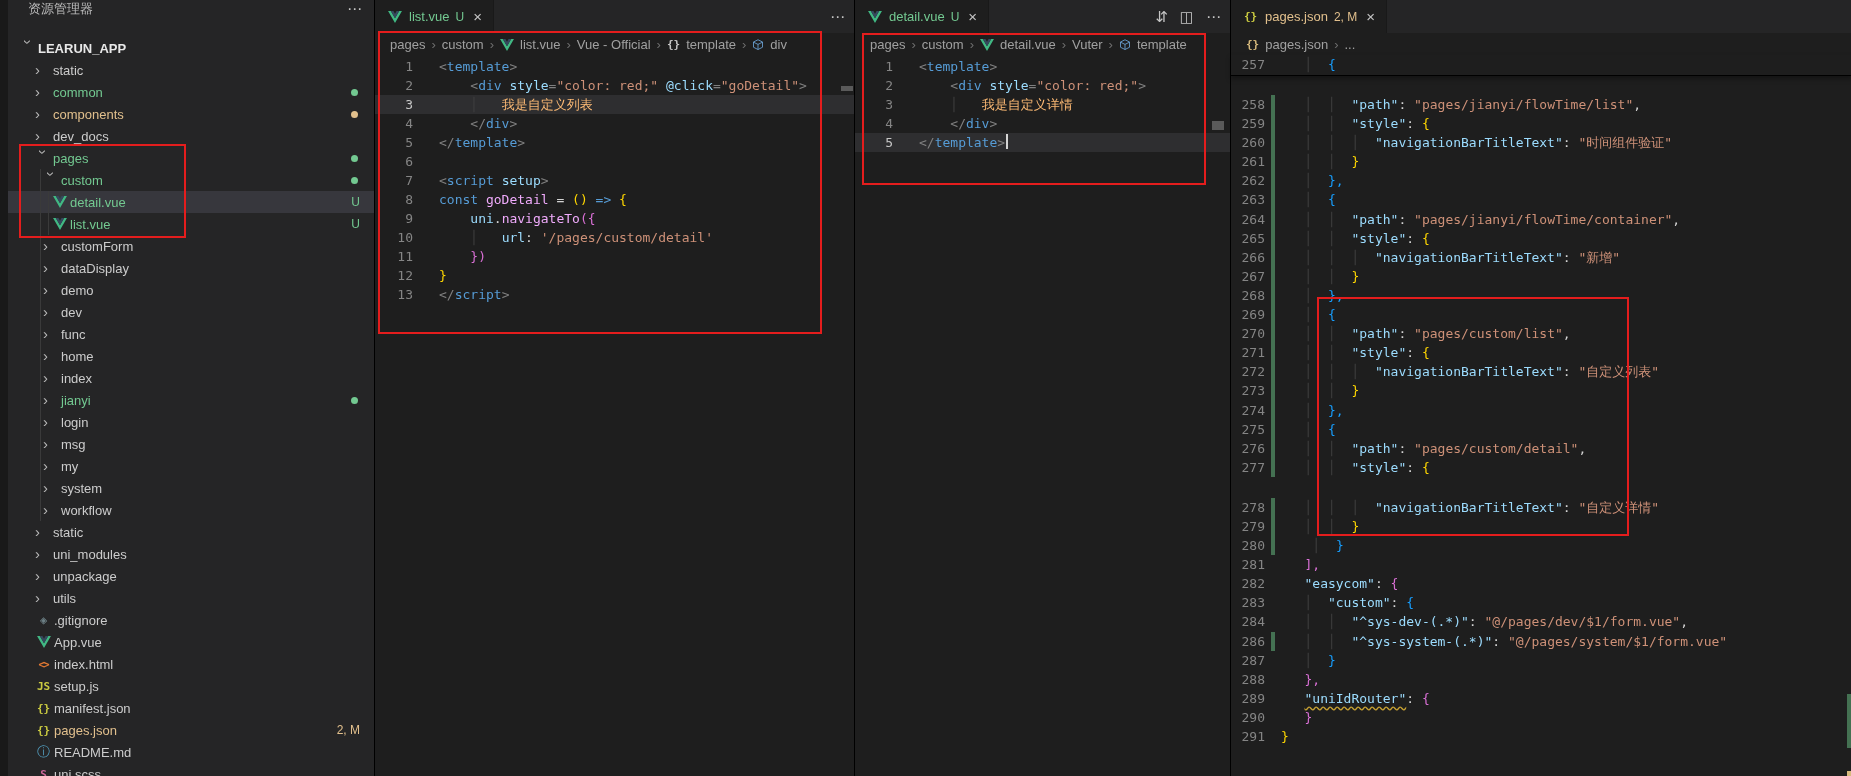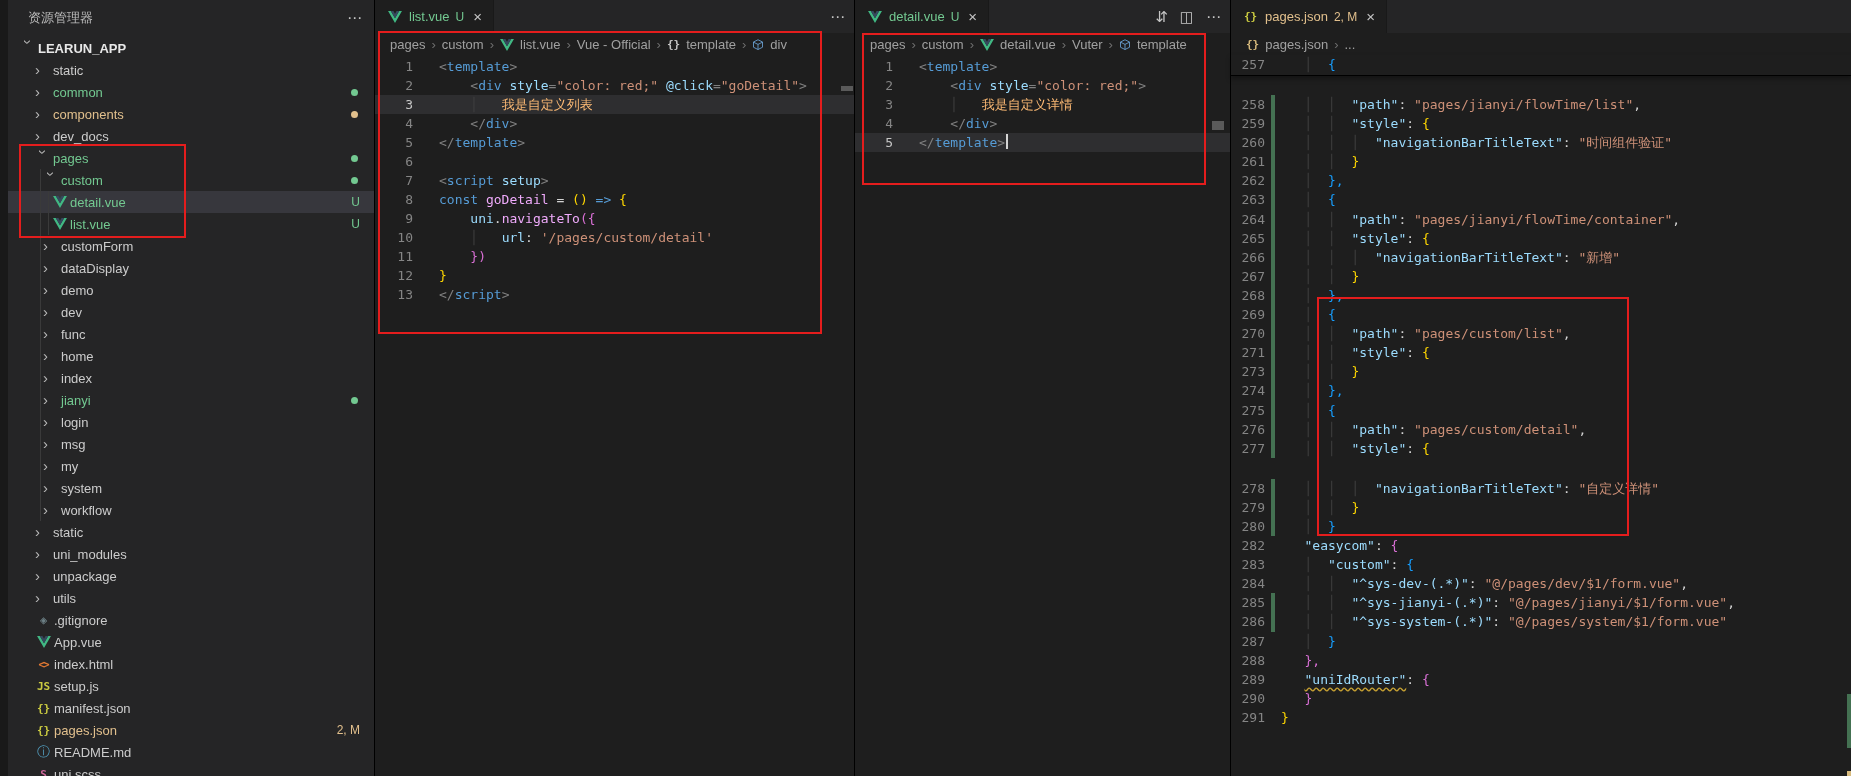--- a/index.html
+++ b/index.html
@@ -4,21 +4,21 @@
 <style>
   html,body{margin:0;padding:0;}
   body{width:1851px;height:776px;overflow:hidden;background:#1e1e1e;
        font-family:"Liberation Sans","DejaVu Sans",sans-serif;color:#ccc;}
   .win{position:absolute;inset:0;}
   .strip{position:absolute;left:0;top:0;bottom:0;width:8px;background:#191919;}
   .mono{font-family:"DejaVu Sans Mono","Liberation Mono",monospace;}
 
   
   .explorer{position:absolute;left:8px;top:0;bottom:0;width:366px;background:#252526;}
-  .ex-header{height:36px;display:flex;align-items:center;padding:0 12px 0 20px;
+  .ex-header{height:36px;display:flex;align-items:flex-start;padding:0 12px 0 20px;
              font-size:13px;color:#bbbbbb;gap:40px;}
   .acts{margin-left:auto;display:flex;gap:12px;color:#c5c5c5;font-size:16px;}
   .acts span{cursor:pointer;}
   .tree{position:absolute;top:37px;left:0;right:0;bottom:0;}
   .trow{position:absolute;left:0;right:0;height:22px;display:flex;align-items:center;
         font-size:13px;color:#cccccc;white-space:nowrap;}
   .trow.sel{background:#37373d;}
   .chev{display:inline-block;width:16px;flex:none;color:#b8b8b8;font-size:15px;line-height:1;
         transform:translateY(-1px);}
   .chev.exp{transform:rotate(90deg) translateX(-1px);}
@@ -525,20 +525,25 @@
           <span class="lnum">270</span>
           <span class="modbar"></span>
           <span class="ltext mono"><span class="sg">   │  │  </span><span class="sa">"path"</span><span class="sw">: </span><span class="ss">"pages/custom/list"</span><span class="sw">,</span></span>
         </div>
         <div class="cline" style="height: 19.1px; line-height: 19.1px;">
           <span class="lnum">271</span>
           <span class="modbar"></span>
           <span class="ltext mono"><span class="sg">   │  │  </span><span class="sa">"style"</span><span class="sw">: </span><span class="sb1">{</span></span>
         </div>
         <div class="cline" style="height: 19.1px; line-height: 19.1px;">
+          <span class="lnum">272</span>
+          <span class="modbar"></span>
+          <span class="ltext mono"><span class="sg">   │  │  │  </span><span class="sa">"navigationBarTitleText"</span><span class="sw">: </span><span class="ss">"自定义列表"</span></span>
+        </div>
+        <div class="cline" style="height: 19.1px; line-height: 19.1px;">
           <span class="lnum">273</span>
           <span class="modbar"></span>
           <span class="ltext mono"><span class="sg">   │  │  </span><span class="sb1">}</span></span>
         </div>
         <div class="cline" style="height: 19.1px; line-height: 19.1px;">
           <span class="lnum">274</span>
           <span class="modbar"></span>
           <span class="ltext mono"><span class="sg">   │  </span><span class="sb3">},</span></span>
         </div>
         <div class="cline" style="height: 19.1px; line-height: 19.1px;">
@@ -559,41 +564,40 @@
         <div class="cline" style="height: 19.1px; line-height: 19.1px; margin-top: 21px;">
           <span class="lnum">278</span>
           <span class="modbar"></span>
           <span class="ltext mono"><span class="sg">   │  │  │  </span><span class="sa">"navigationBarTitleText"</span><span class="sw">: </span><span class="ss">"自定义详情"</span></span>
         </div>
         <div class="cline" style="height: 19.1px; line-height: 19.1px;">
           <span class="lnum">279</span>
           <span class="modbar"></span>
           <span class="ltext mono"><span class="sg">   │  │  </span><span class="sb1">}</span></span>
         </div>
-        <div class="cline" style="height: 19.1px; line-height: 19.1px;">
+        <div class="cline" style="height: 19.1px; line-height: 19.1px; gap: 8px;">
           <span class="lnum">280</span>
           <span class="modbar"></span>
           <span class="ltext mono"><span class="sg">   │  </span><span class="sb3">}</span></span>
+        </div>
+        <div class="cline" style="height: 19.1px; line-height: 19.1px;">
+          <span class="lnum">281</span>
+          <span class="ltext mono"><span class="sg">   </span><span class="sb2">],</span></span>
         </div>
         <div class="cline" style="height: 19.1px; line-height: 19.1px;">
           <span class="lnum">282</span>
           <span class="ltext mono"><span class="sg">   </span><span class="sa">"easycom"</span><span class="sw">: </span><span class="sb2">{</span></span>
         </div>
         <div class="cline" style="height: 19.1px; line-height: 19.1px;">
           <span class="lnum">283</span>
           <span class="ltext mono"><span class="sg">   │  </span><span class="sa">"custom"</span><span class="sw">: </span><span class="sb3">{</span></span>
         </div>
         <div class="cline" style="height: 19.1px; line-height: 19.1px;">
           <span class="lnum">284</span>
           <span class="ltext mono"><span class="sg">   │  │  </span><span class="sa">"^sys-dev-(.*)"</span><span class="sw">: </span><span class="ss">"@/pages/dev/$1/form.vue"</span><span class="sw">,</span></span>
-        </div>
-        <div class="cline" style="height: 19.1px; line-height: 19.1px;">
-          <span class="lnum">285</span>
-          <span class="modbar"></span>
-          <span class="ltext mono"><span class="sg">   │  │  </span><span class="sa">"^sys-jianyi-(.*)"</span><span class="sw">: </span><span class="ss">"@/pages/jianyi/$1/form.vue"</span><span class="sw">,</span></span>
         </div>
         <div class="cline" style="height: 19.1px; line-height: 19.1px;">
           <span class="lnum">286</span>
           <span class="modbar"></span>
           <span class="ltext mono"><span class="sg">   │  │  </span><span class="sa">"^sys-system-(.*)"</span><span class="sw">: </span><span class="ss">"@/pages/system/$1/form.vue"</span></span>
         </div>
         <div class="cline" style="height: 19.1px; line-height: 19.1px;">
           <span class="lnum">287</span>
           <span class="ltext mono"><span class="sg">   │  </span><span class="sb3">}</span></span>
         </div>

